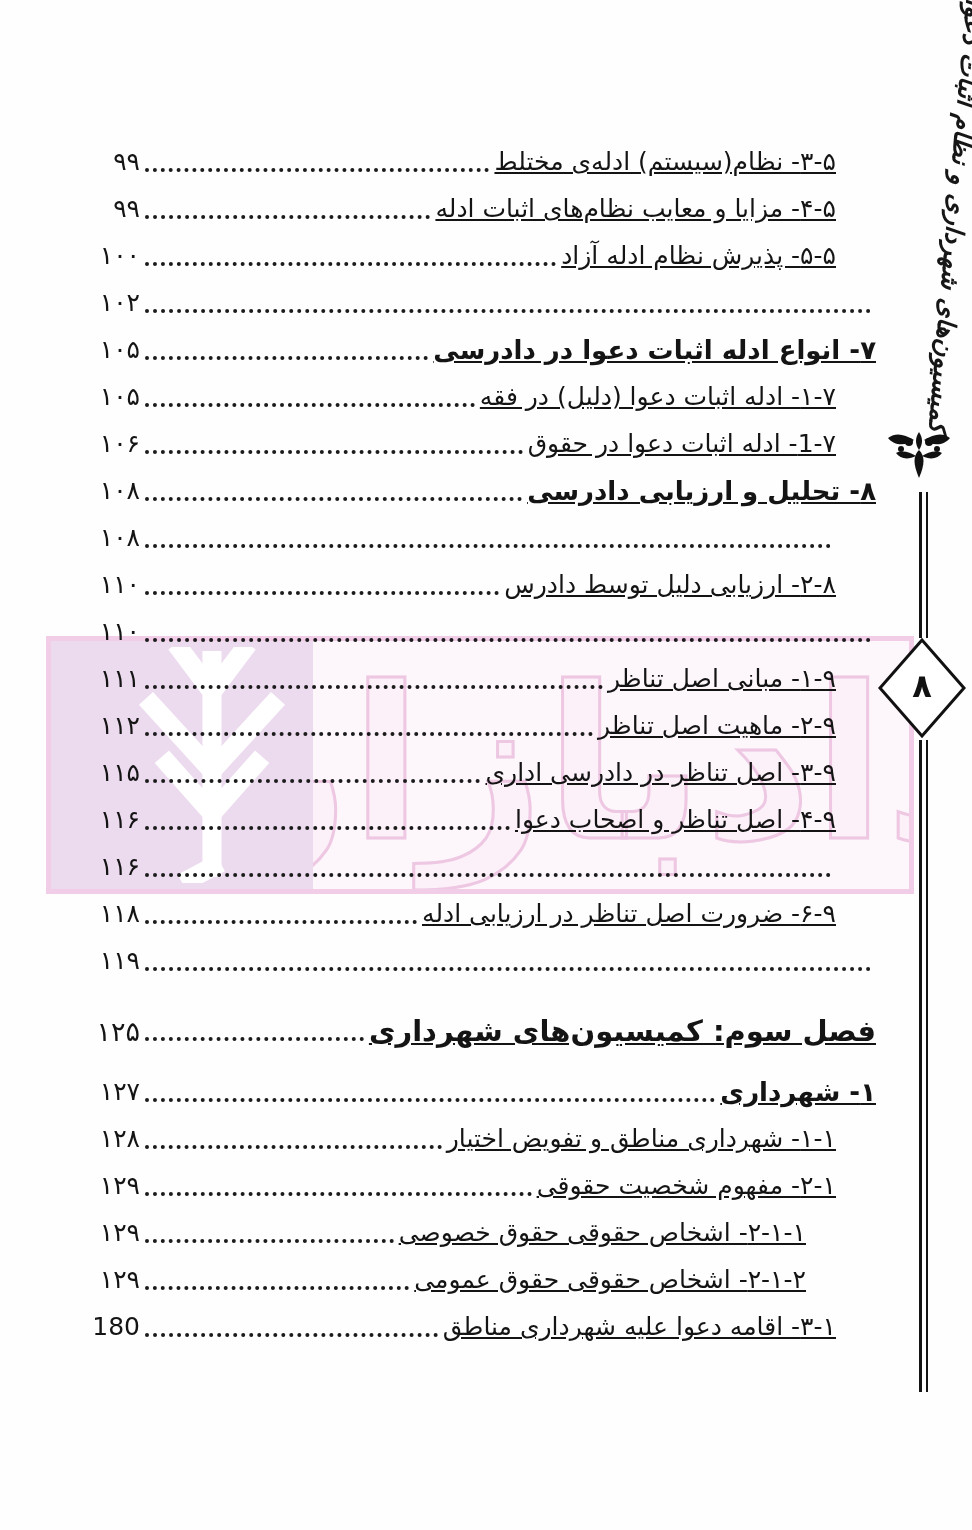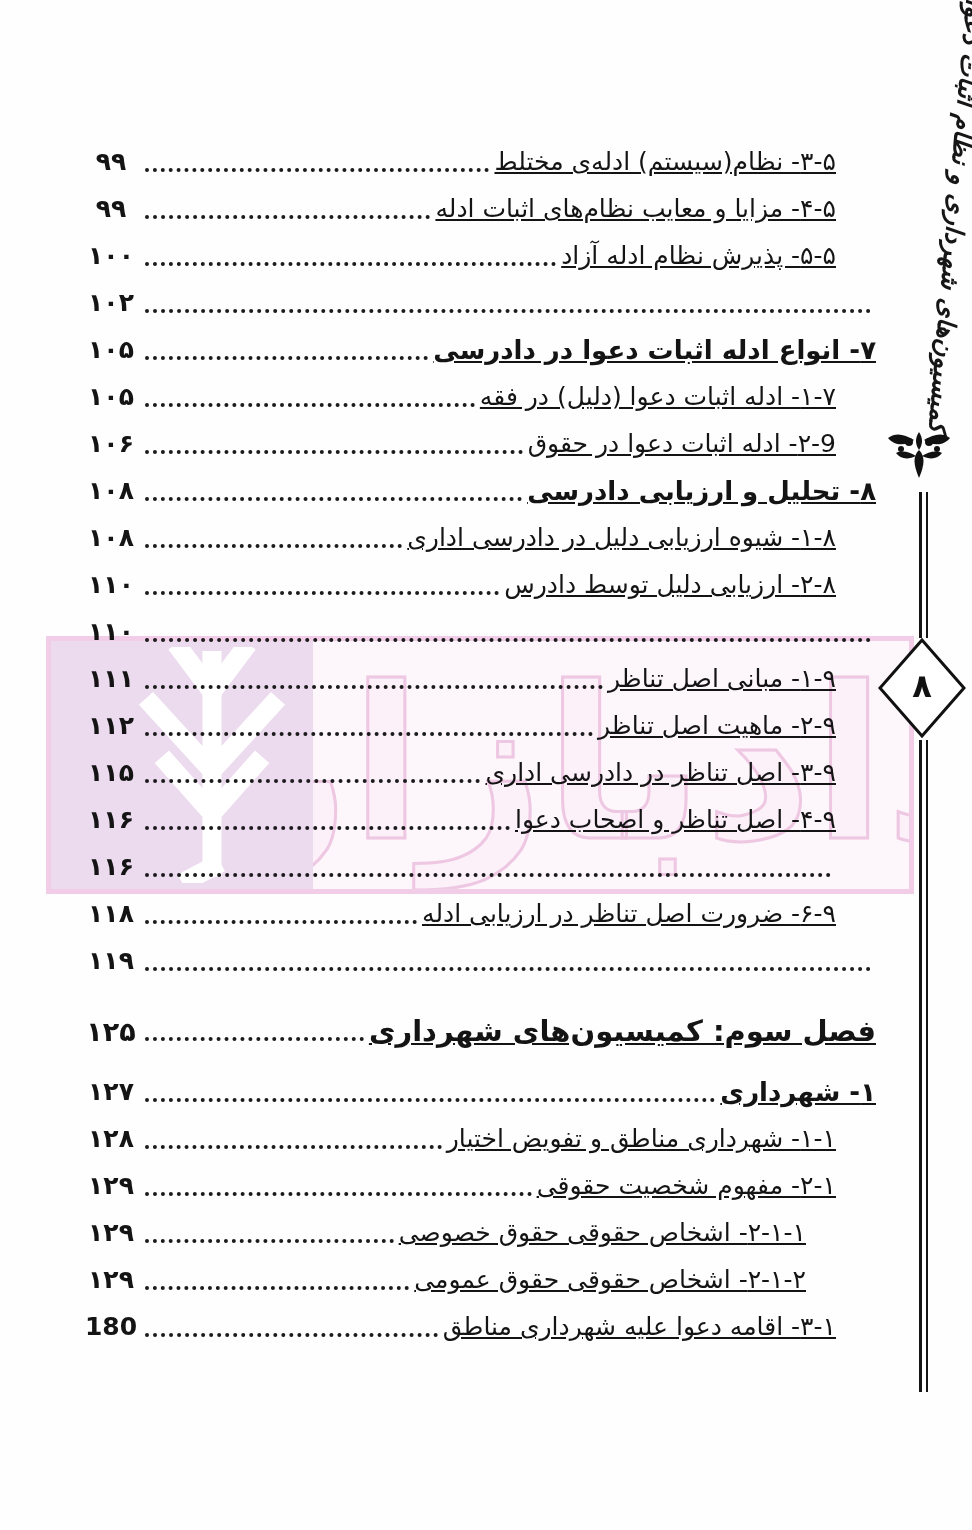--- a/index.html
+++ b/index.html
@@ -39,21 +39,21 @@
   }
   .row{
     display:flex;align-items:center;height:47px;direction:rtl;
   }
   .row .t{white-space:nowrap;font-size:25px;text-decoration:underline;}
   .row .leader{
     flex:1;height:16px;border-bottom:4px dotted #1b1b1b;
     margin:0 5px;min-width:20px;
   }
   .row .p{
-    font-size:25px;font-weight:bold;min-width:58px;text-align:center;
+    font-size:25px;font-weight:normal;min-width:58px;text-align:right;
     white-space:nowrap;
   }
   .row.bold .t{font-weight:bold;font-size:26px;}
   .row.chapter{height:58px;margin-top:18px;margin-bottom:8px;}
   .row.chapter .t{font-weight:bold;font-size:29px;}
   .row.chapter .p{font-size:27px;}
   .row.ind1{padding-right:40px;}
   .row.ind2{padding-right:70px;}
 
   
@@ -124,31 +124,30 @@
         <span class="t">۷- انواع ادله اثبات دعوا در دادرسی</span>
         <span class="leader"></span>
         <span class="p">۱۰۵</span>
       </div>
       <div class="row ind1">
         <span class="t">۱-۷- ادله اثبات دعوا (دلیل) در فقه</span>
         <span class="leader"></span>
         <span class="p">۱۰۵</span>
       </div>
       <div class="row ind1">
-        <span class="t">۲-9- ادله اثبات دعوا در حقوق</span>
+        <span class="t">1-۷- ادله اثبات دعوا در حقوق</span>
         <span class="leader"></span>
         <span class="p">۱۰۶</span>
       </div>
       <div class="row bold ind0">
         <span class="t">۸- تحلیل و ارزیابی دادرسی</span>
         <span class="leader"></span>
         <span class="p">۱۰۸</span>
       </div>
       <div class="row ind1">
-        <span class="t">۱-۸- شیوه ارزیابی دلیل در دادرسی اداری</span>
         <span class="leader"></span>
         <span class="p">۱۰۸</span>
       </div>
       <div class="row ind1">
         <span class="t">۲-۸- ارزیابی دلیل توسط دادرس</span>
         <span class="leader"></span>
         <span class="p">۱۱۰</span>
       </div>
       <div class="row bold ind0">
         <span class="leader"></span>

